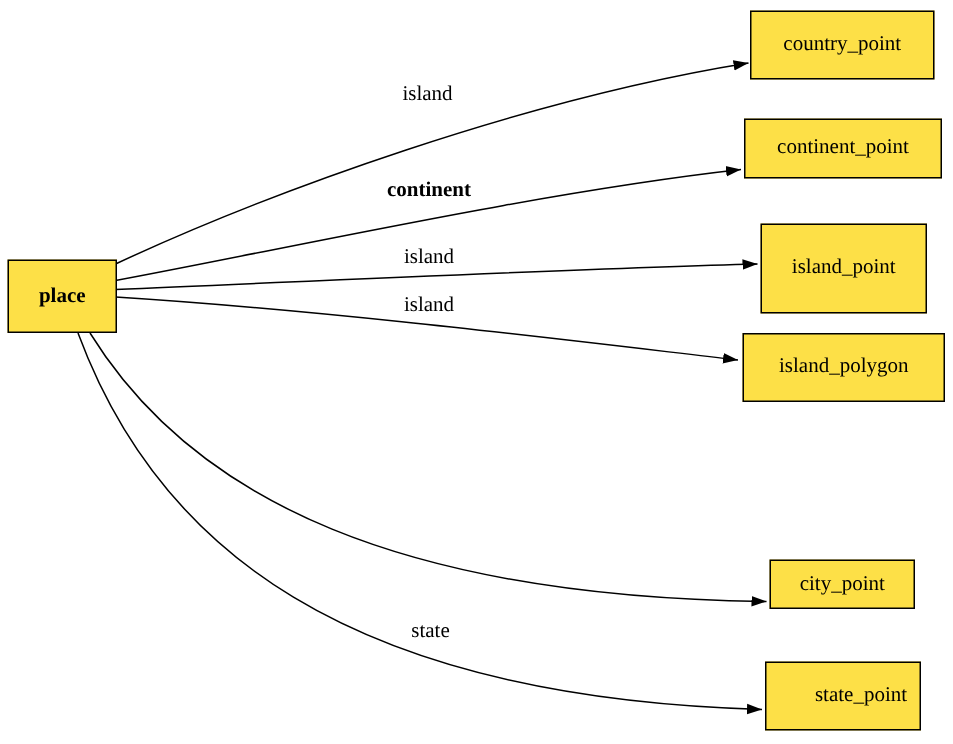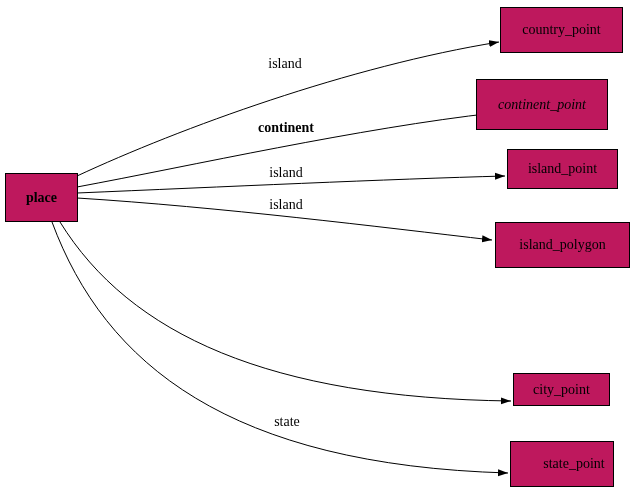--- a/index.html
+++ b/index.html
@@ -20,21 +20,21 @@
     position: absolute;
     left: 0;
     top: 0;
     width: 635px;
     height: 496px;
   }
   .node {
     position: absolute;
     box-sizing: border-box;
     border: 1px solid #000000;
-    background: #be185d;
+    background: #fde047;
     display: flex;
     align-items: center;
     justify-content: center;
     font-size: 14px;
     white-space: nowrap;
   }
   .edge-label {
     position: absolute;
     transform: translate(-50%, -50%);
     font-size: 14px;
@@ -72,25 +72,25 @@
   </svg>
 
   <div class="node" style="left:5px; top:173px; width:73px; height:49px;font-weight:bold;">
     <span>place</span>
   </div>
 
   <div class="node" style="left:500px; top:7px; width:123px; height:46px;">
     <span>country_point</span>
   </div>
 
-  <div class="node" style="left:476px; top:79px; width:132px; height:51px;font-style:italic;">
+  <div class="node" style="left:496px; top:79px; width:132px; height:40px;">
     <span>continent_point</span>
   </div>
 
-  <div class="node" style="left:507px; top:149px; width:111px; height:40px;">
+  <div class="node" style="left:507px; top:149px; width:111px; height:60px;">
     <span>island_point</span>
   </div>
 
   <div class="node" style="left:495px; top:222px; width:135px; height:46px;">
     <span>island_polygon</span>
   </div>
 
   <div class="node" style="left:513px; top:373px; width:97px; height:33px;">
     <span>city_point</span>
   </div>

